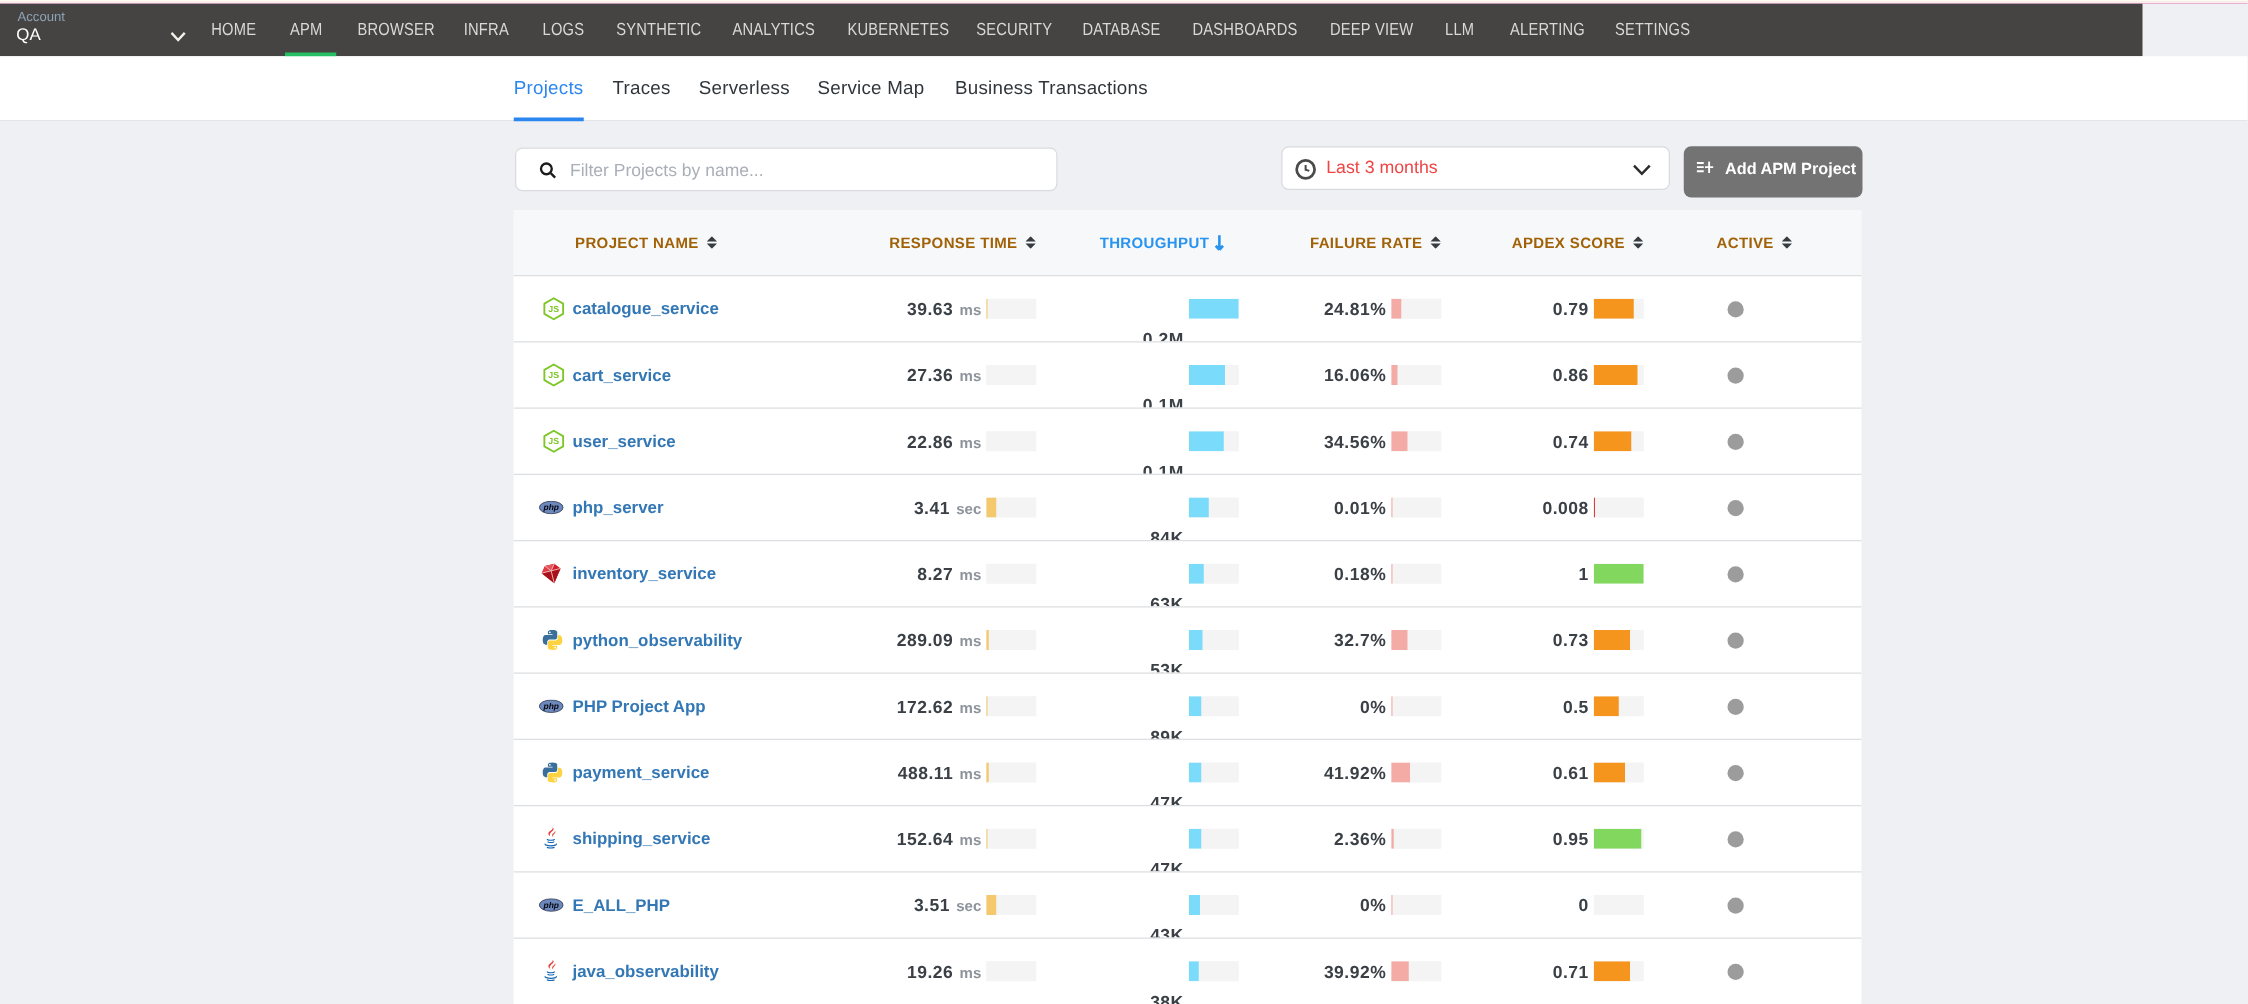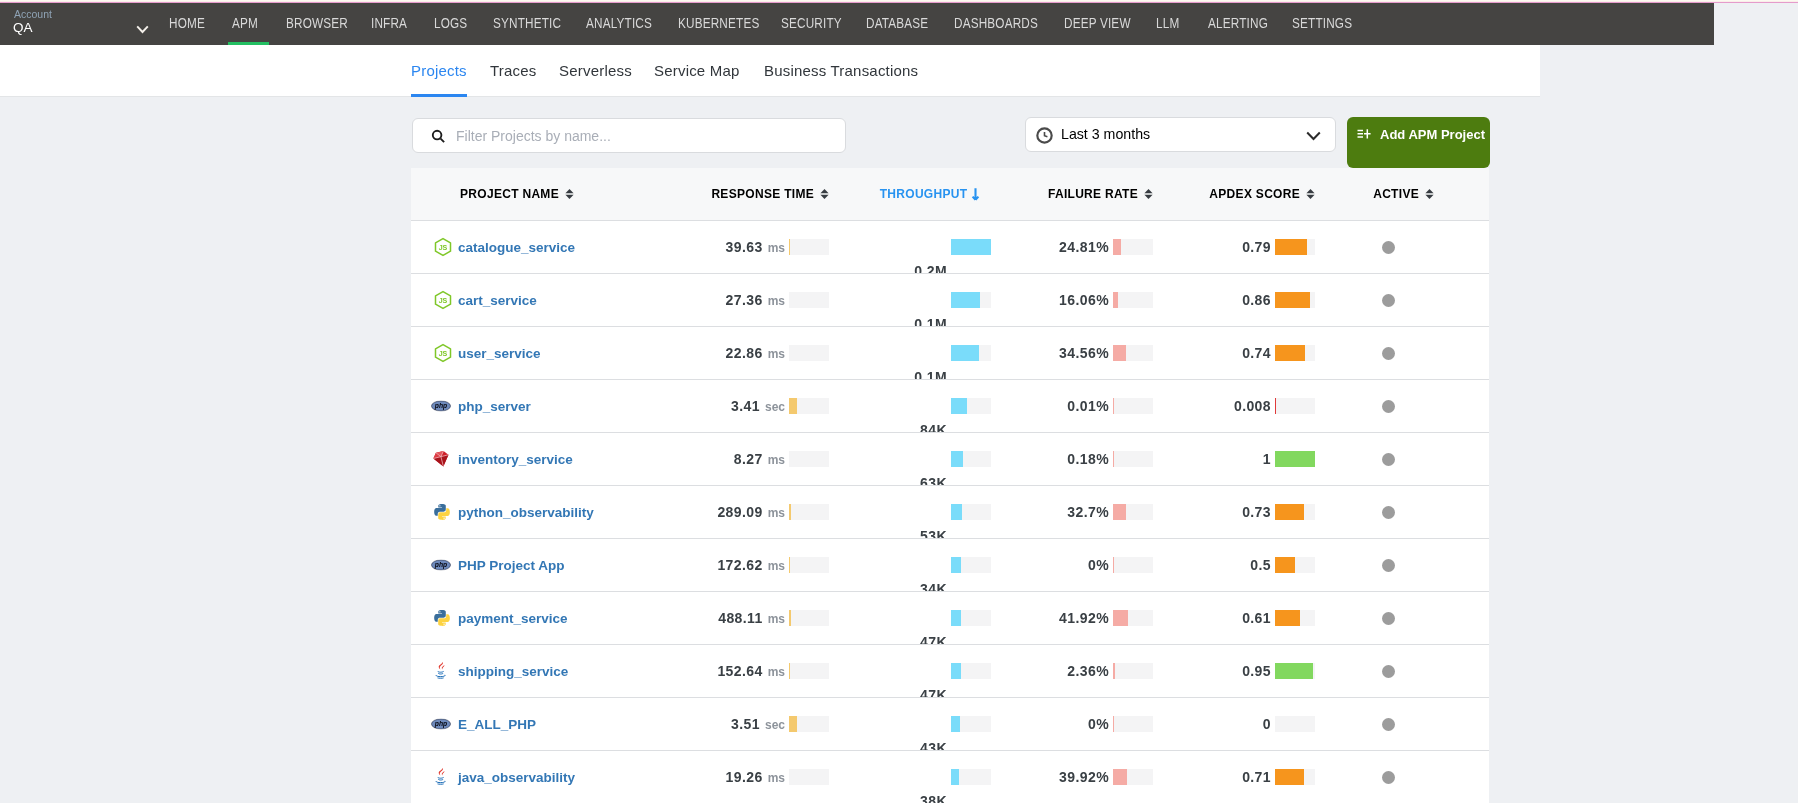--- a/index.html
+++ b/index.html
@@ -4,37 +4,37 @@
 * { margin:0; padding:0; box-sizing:border-box; }
 html,body { width:1798px; height:803px; overflow:hidden; font-family:"Liberation Sans", sans-serif; background:#eef0f3; }
 .topstrip { position:absolute; top:0; left:0; width:1798px; height:3px;
   background:linear-gradient(180deg,#fdfaf1 0%,#fdfaf1 34%,#faeeea 34%,#faeeea 67%,#e59bcb 67%,#e59bcb 100%); }
 .nav { position:absolute; top:3px; left:0; width:1714px; height:42px; background:#454442; }
 .acct-label { position:absolute; left:14px; top:5px; font-size:10.5px; color:#8fa3b5; }
 .acct-name { position:absolute; left:13px; top:17px; font-size:13.5px; color:#fff; }
 .acct-chev { position:absolute; left:136px; top:22px; }
 .navitem { position:absolute; top:0; height:42px; line-height:41px; font-size:14px; color:#d9d9d9; letter-spacing:0.2px; transform:scaleX(0.84); transform-origin:left center; white-space:nowrap; }
 .apm-underline { position:absolute; left:228px; top:39px; width:41px; height:4px; background:#23bf62; }
-.tabbar { position:absolute; top:45px; left:0; width:1540px; height:52px; background:#fff; border-bottom:1px solid #e3e5e7; }
+.tabbar { position:absolute; top:45px; left:0; width:1798px; height:52px; background:#fff; border-bottom:1px solid #e3e5e7; }
 .tab { position:absolute; top:0; height:52px; line-height:51px; font-size:15px; letter-spacing:0.2px; color:#31363b; }
 .tab.active { color:#2b86f0; }
 .tab-underline { position:absolute; left:411px; top:49px; width:56px; height:3px; background:#2b86f0; }
 .searchbox { position:absolute; left:412px; top:118px; width:434px; height:35px; background:#fff; border:1px solid #d9dbde; border-radius:6px; }
 .searchbox .ph { position:absolute; left:43px; top:9px; font-size:14px; color:#a9aeb7; }
 .searchbox svg { position:absolute; left:18px; top:10px; }
 .select { position:absolute; left:1025px; top:117px; width:311px; height:35px; background:#fff; border:1px solid #d9dbde; border-radius:6px; }
-.select .txt { position:absolute; left:35px; top:8px; font-size:14.2px; color:#000000; }
+.select .txt { position:absolute; left:35px; top:8px; font-size:14.2px; color:#ef4444; }
 .select .clock { position:absolute; left:10px; top:9px; }
 .select .chev { position:absolute; right:14px; top:13px; }
-.btn { position:absolute; left:1347px; top:117px; width:143px; height:51px; background:#4d7c0f; border-radius:6px;padding-left:47px; }
+.btn { position:absolute; left:1347px; top:117px; width:143px; height:41px; background:#737373; border-radius:6px;padding-left:47px; }
 .btn .txt { position:absolute; left:33px; top:10px; font-size:13px; font-weight:bold; color:#fff; }
 .btn svg { position:absolute; left:10px; top:12px; }
 .table { position:absolute; left:411px; top:168px; width:1078px; height:635px; background:#fff; }
 .thead { position:relative; height:52px; background:#f7f8f9; }
-.th { position:absolute; top:0; height:52px; line-height:52px; font-size:12px; font-weight:bold; color:#000000; letter-spacing:0.3px; white-space:nowrap; }
+.th { position:absolute; top:0; height:52px; line-height:52px; font-size:12px; font-weight:bold; color:#a16207; letter-spacing:0.3px; white-space:nowrap; }
 .sorticon { vertical-align:-1px; margin-left:6px; }
 .row { position:relative; height:53px; border-top:1px solid #dcdee1; background:#fff; }
 .row > * { position:absolute; }
 .icon { left:22px; top:50%; transform:translateY(-50%); display:flex; }
 .pname { left:47px; top:50%; transform:translateY(-50%); font-size:13.5px; font-weight:bold; color:#3377b5; }
 .val { top:50%; transform:translateY(-50%); font-size:14px; letter-spacing:0.4px; font-weight:bold; color:#3a4045; white-space:nowrap; }
 .unit { font-size:12px; letter-spacing:0; font-weight:bold; color:#8d939b; margin-left:5px; }
 .rt { right:704px; } .tp { right:542px;margin-top:24px; } .fr { right:380px; } .ap { right:218px; }
 .bar { top:50%; margin-top:-8px; height:16px; width:40px; background:#f4f4f5; overflow:hidden; }
 .rtb { left:378px; } .tpb { left:540px; } .frb { left:702px; } .apb { left:864px; }
@@ -284,21 +284,21 @@
         <svg width="20" height="11" viewBox="0 0 40 22" style="margin-left:-2px">
           <ellipse cx="20" cy="11" rx="19" ry="10" fill="#6d89bb" stroke="#2e3850" stroke-width="1.3"></ellipse>
           <text x="20" y="15.8" text-anchor="middle" font-family="Liberation Sans" font-style="italic" font-weight="bold" font-size="13.5" fill="#05060e">php</text>
         </svg>
       </span>
   <span class="pname">PHP Project App</span>
   <span class="val rt">172.62<span class="unit">ms</span></span>
   <div class="bar rtb">
         <div class="fill" style="width:1px;background:#f4c96e"></div>
       </div>
-  <span class="val tp">34K</span>
+  <span class="val tp">89K</span>
   <div class="bar tpb">
         <div class="fill" style="width:10px;background:#7adcfa"></div>
       </div>
   <span class="val fr">0%</span>
   <div class="bar frb">
         <div class="fill" style="width:1px;background:#f5aba5"></div>
       </div>
   <span class="val ap">0.5</span>
   <div class="bar apb">
         <div class="fill" style="width:20px;background:#f6951d"></div>

